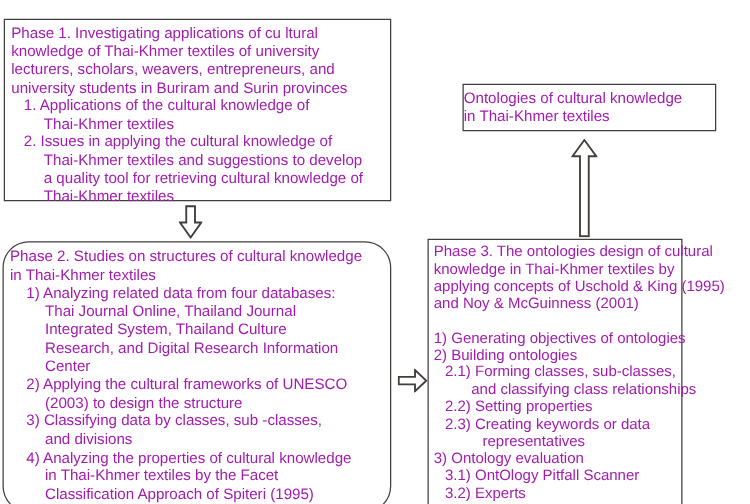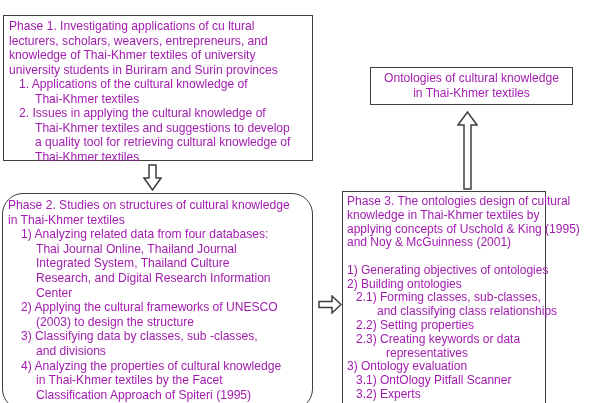--- a/index.html
+++ b/index.html
@@ -8,37 +8,37 @@
     font-family:"Liberation Sans",sans-serif;color:#a21caf;overflow:hidden;margin-top:12px;
   }
   .box{
     position:absolute;border:1.5px solid #423e3c;background:#ffffff;
     box-sizing:border-box;overflow:visible;
   }
   .p1{left:3px;top:3px;width:310px;height:146px;padding:3px 4px 0 5px;font-size:12.1px;line-height:14.5px;}
   .p2{left:2px;top:181px;width:311px;height:217px;padding:4px 3px 0 5px;font-size:12.1px;line-height:14.6px;border-radius:21px;}
   .p3{left:342px;top:179px;width:204px;height:215px;padding:3px 2px 0 4px;font-size:12px;line-height:13.8px;}
   .res{left:370px;top:55px;width:203px;height:38px;font-size:12.1px;line-height:14.8px;
-       display:flex;flex-direction:column;justify-content:center;text-align:center;}
+       display:flex;flex-direction:column;justify-content:center;text-align:left;}
   .ln{white-space:nowrap;min-height:13.6px;}
   .p1 .i1{padding-left:10px}.p1 .i2{padding-left:26px}
   .p2 .i1{padding-left:13px}.p2 .i2{padding-left:28px}
   .p3 .i1{padding-left:9px}.p3 .i2{padding-left:30px}.p3 .i3{padding-left:39px}
   .arrow{position:absolute;}
   .arrow path{fill:#ffffff;stroke:#423e3c;stroke-width:1.5;}
 </style>
 </head>
 <body>
 
 <div class="stage">
 
   <div class="box p1">
     <div class="ln">Phase 1. Investigating applications of cu ltural</div>
+    <div class="ln">knowledge of Thai-Khmer textiles of university</div>
     <div class="ln">lecturers, scholars, weavers, entrepreneurs, and</div>
-    <div class="ln">knowledge of Thai-Khmer textiles of university</div>
     <div class="ln">university students in Buriram and Surin provinces</div>
     <div class="ln i1">1. Applications of the cultural knowledge of</div>
     <div class="ln i2">Thai-Khmer textiles</div>
     <div class="ln i1">2. Issues in applying the cultural knowledge of</div>
     <div class="ln i2">Thai-Khmer textiles and suggestions to develop</div>
     <div class="ln i2">a quality tool for retrieving cultural knowledge of</div>
     <div class="ln i2">Thai-Khmer textiles</div>
   </div>
 
   <svg class="arrow" style="left:143px;top:152px;" width="19" height="27" viewBox="0 0 19 27">

